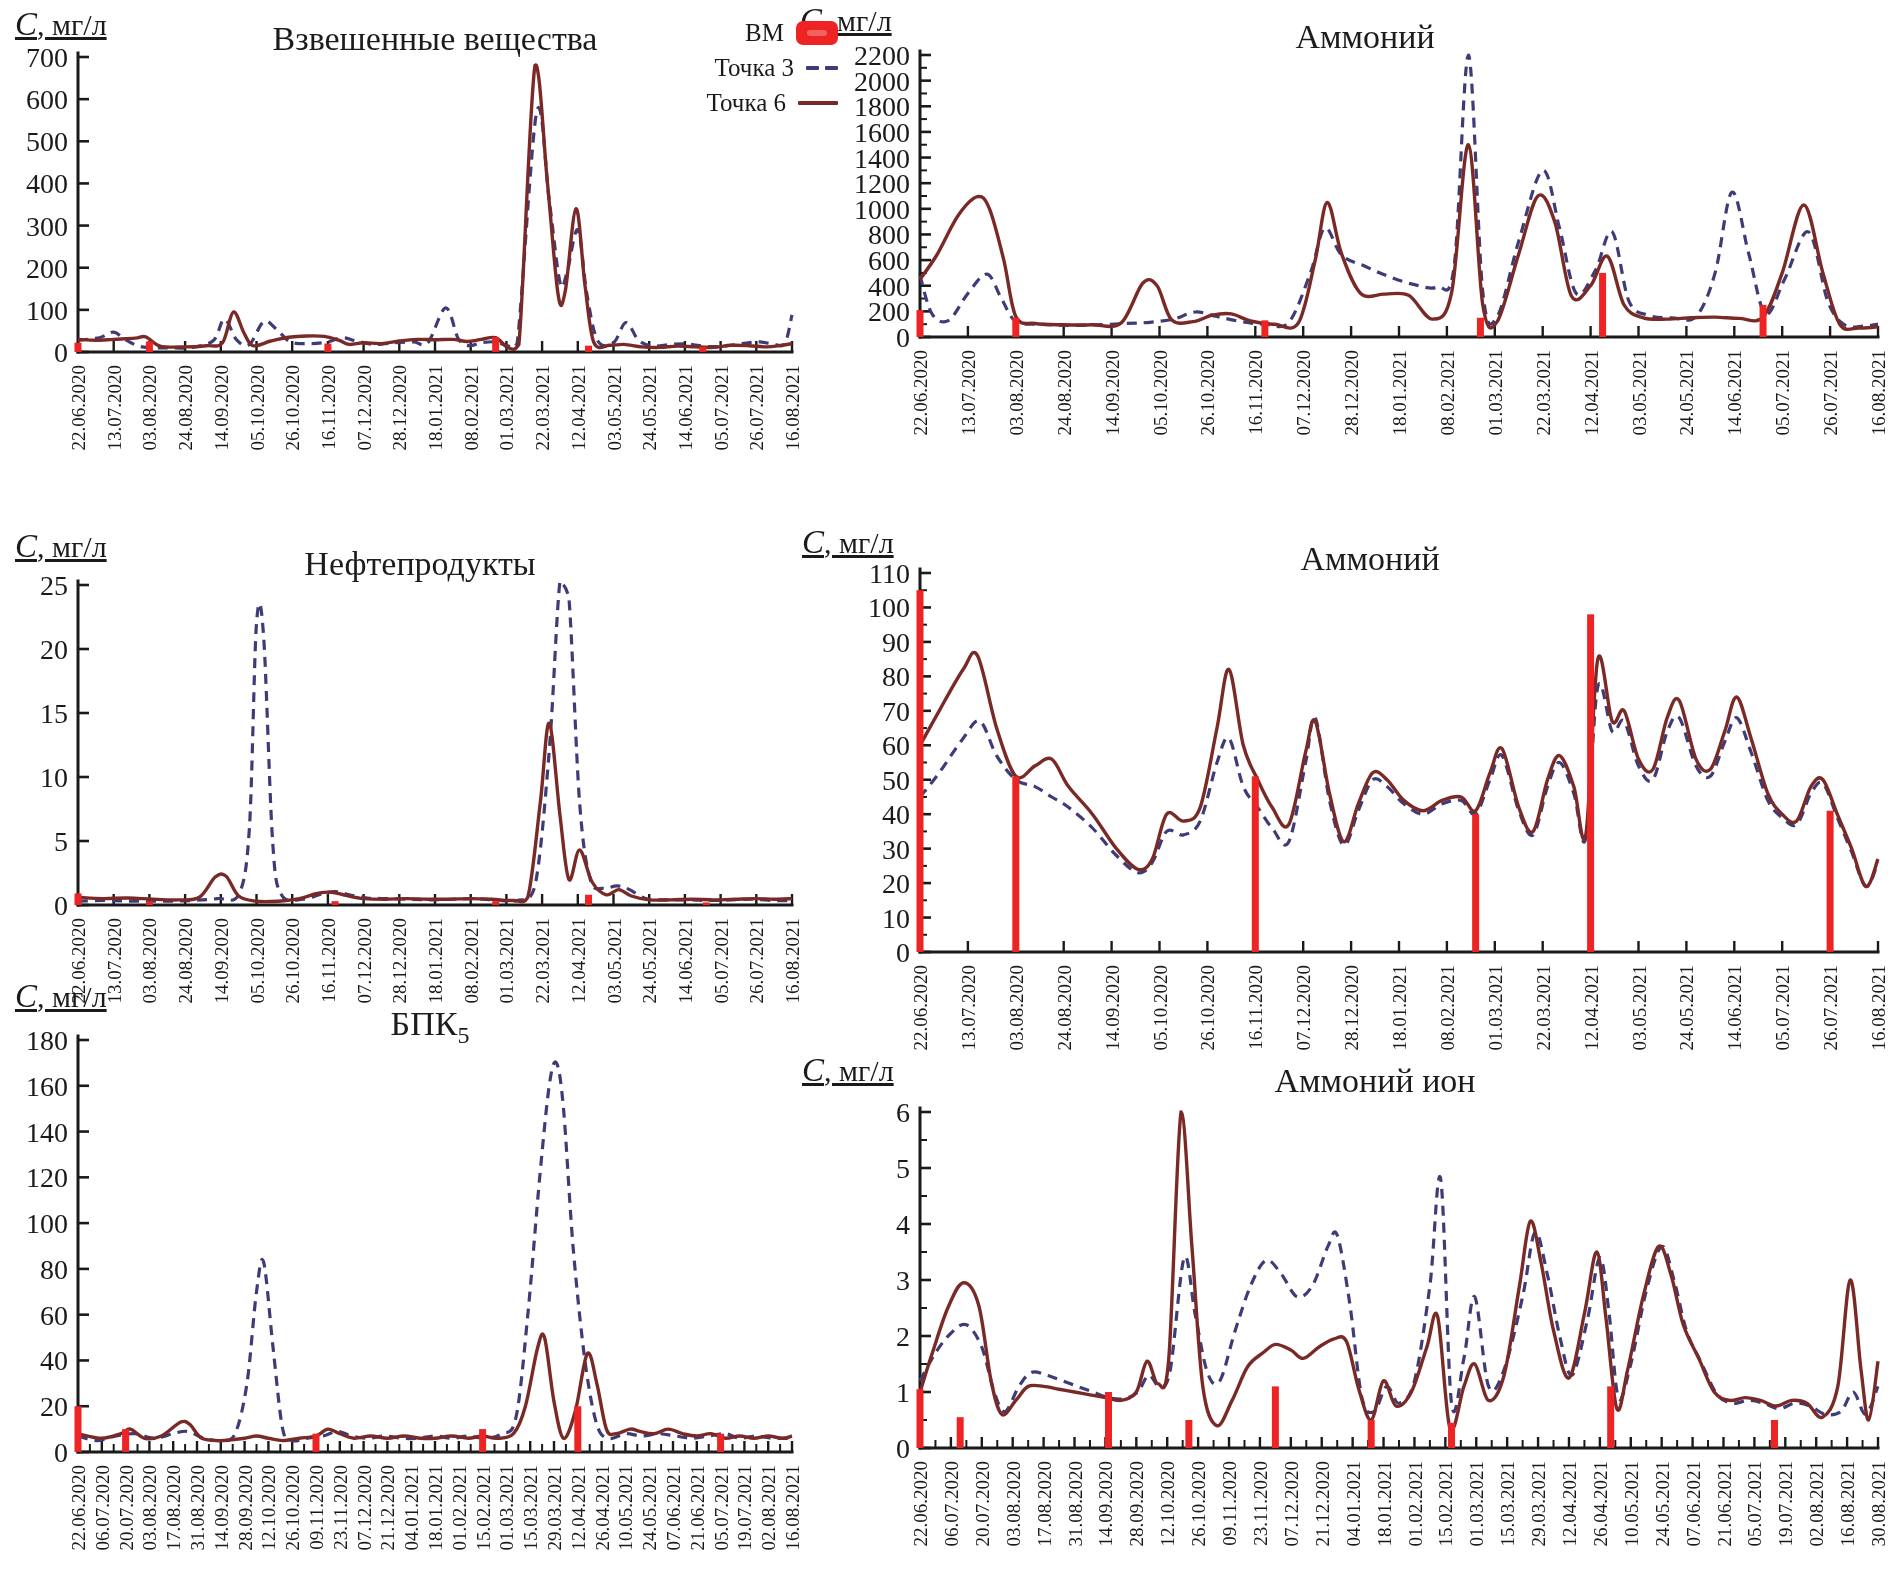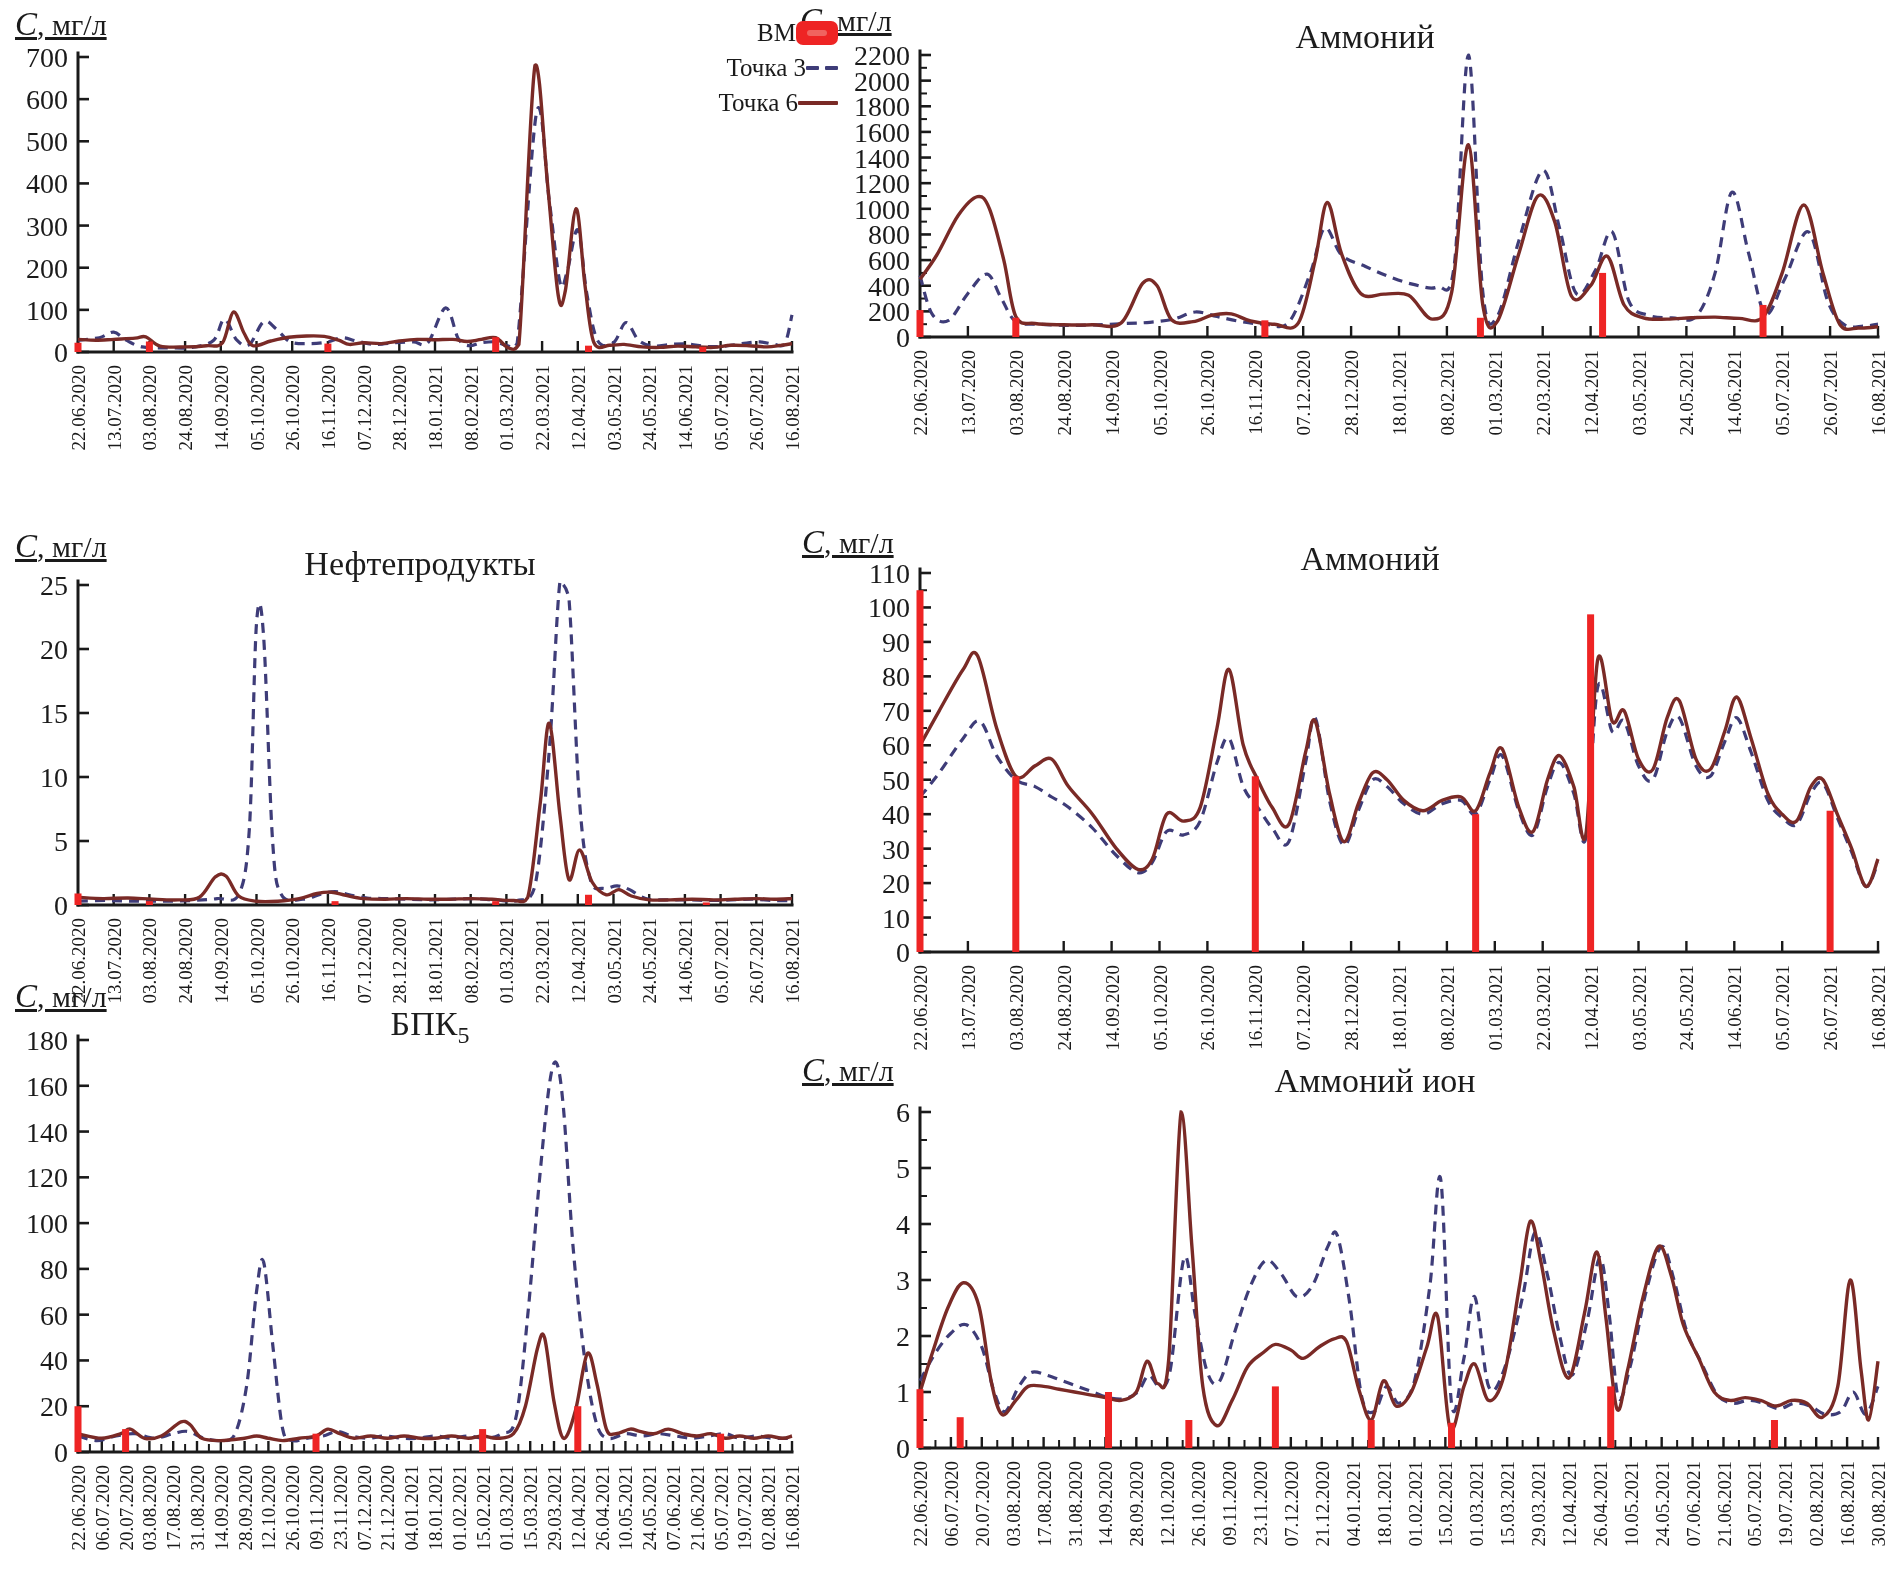--- a/index.html
+++ b/index.html
@@ -4,21 +4,21 @@
 <style>
   html,body{margin:0;padding:0;background:#fff;}
   body{width:1897px;height:1583px;font-family:"Liberation Serif",serif;color:#1a1a1a;}
   .fig{position:relative;width:1897px;height:1583px;background:#fff;overflow:hidden;}
   #plots{position:absolute;left:0;top:0;}
   .ttl{position:absolute;transform:translateX(-50%);font-size:34px;color:#1c1c1c;white-space:nowrap;}
   .ttl sub{font-size:24px;}
   .ylab{position:absolute;font-size:30px;white-space:nowrap;text-decoration:underline;}
   .ylab .c{font-style:italic;font-size:33px;}
   .legend{position:absolute;left:588px;top:20px;width:250px;}
-  .lrow{display:flex;justify-content:flex-end;align-items:center;height:26px;margin-bottom:9px;}
+  .lrow{display:flex;justify-content:flex-end;align-items:center;gap:12px;height:26px;margin-bottom:9px;}
   .ltxt{font-size:25px;white-space:nowrap;}
   .sw{display:flex;align-items:center;}
   .sw-bm{width:42px;height:24px;background:#ee2424;border-radius:7px;position:relative;}
   .sw-bm i{position:absolute;left:11px;top:9px;width:20px;height:6px;background:#f0635f;border-radius:3px;}
   .sw-dash{gap:6px;}
   .sw-dash i{width:13px;height:4px;background:#3e3c78;border-radius:1px;}
   .sw-solid i{width:40px;height:4px;background:#7a2a26;border-radius:1px;}
   text.ynum{font-family:"Liberation Serif",serif;font-size:28px;fill:#1a1a1a;}
   text.xdate{font-family:"Liberation Serif",serif;font-size:19px;fill:#1a1a1a;}
 </style>
@@ -646,20 +646,21 @@
       </g>
     </svg>
 
   <div class="ylab" style="left:15px;top:6px"><span class="c">C</span><span>, мг/л</span></div>
   <div class="ylab" style="left:800px;top:2px"><span class="c">C</span><span>, мг/л</span></div>
   <div class="ylab" style="left:15px;top:528px"><span class="c">C</span><span>, мг/л</span></div>
   <div class="ylab" style="left:802px;top:524px"><span class="c">C</span><span>, мг/л</span></div>
   <div class="ylab" style="left:15px;top:978px"><span class="c">C</span><span>, мг/л</span></div>
   <div class="ylab" style="left:802px;top:1052px"><span class="c">C</span><span>, мг/л</span></div>
 
+  <div class="ttl" style="left:435px;top:20px">Взвешенные вещества</div>
   <div class="ttl" style="left:1365px;top:18px">Аммоний</div>
   <div class="ttl" style="left:420px;top:545px">Нефтепродукты</div>
   <div class="ttl" style="left:1370px;top:540px">Аммоний</div>
   <div class="ttl" style="left:430px;top:1005px"><span>БПК</span><sub>5</sub></div>
   <div class="ttl" style="left:1375px;top:1062px">Аммоний ион</div>
 
   <div class="legend">
     <div class="lrow">
       <span class="ltxt">ВМ</span>
       <span class="sw sw-bm">

